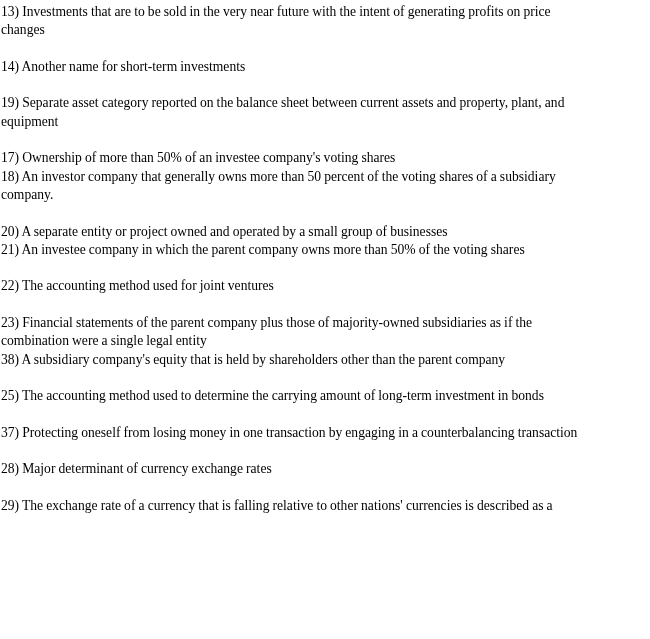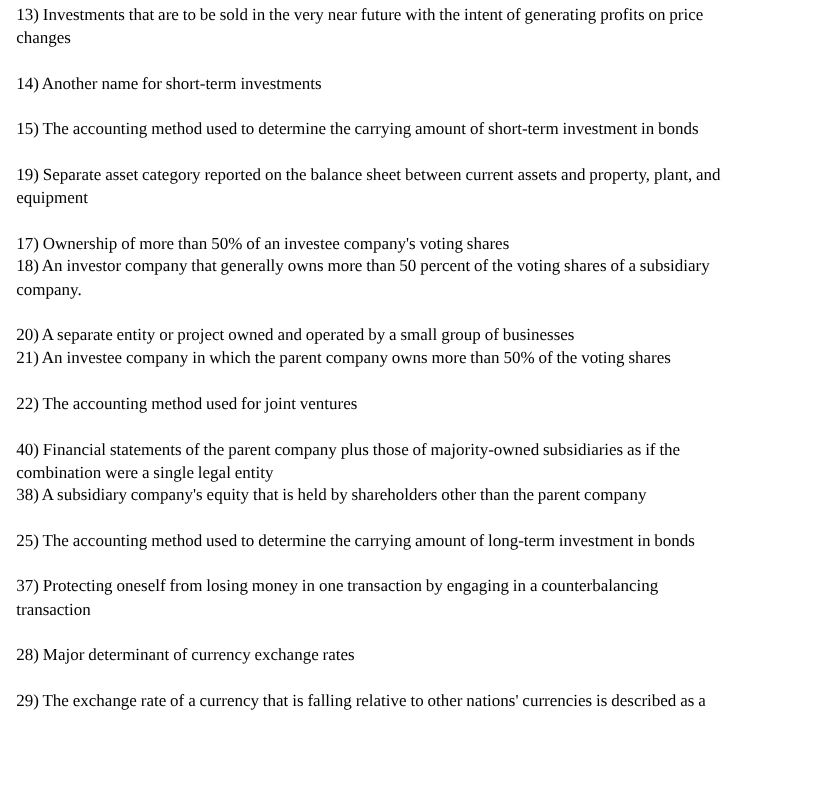--- a/index.html
+++ b/index.html
@@ -10,21 +10,21 @@
   body {
     width: 650px;
     height: 639px;
     overflow: hidden;
     color: #000000;
     font-family: "Liberation Serif", "DejaVu Serif", serif;
     font-size: 13.6px;
     line-height: 18.3px;
   }
   .page {
-    padding: 3px 5px 0 13px;
+    padding: 3px 5px 0 1px;
     box-sizing: border-box;
     width: 584px;
   }
   .block {
     margin: 0 0 18.3px 0;
   }
   .item {
     margin: 0;
     padding: 0;
     white-space: normal;
@@ -37,23 +37,20 @@
 <div class="page">
 
   <div class="block">
     <p class="item">13) Investments that are to be sold in the very near future with the intent of generating profits on price changes</p>
   </div>
 
   <div class="block">
     <p class="item">14) Another name for short-term investments</p>
   </div>
 
-  <div class="block">
-    <p class="item">15) The accounting method used to determine the carrying amount of short-term investment in bonds</p>
-  </div>
 
   <div class="block">
     <p class="item">19) Separate asset category reported on the balance sheet between current assets and property, plant, and equipment</p>
   </div>
 
   <div class="block">
     <p class="item">17) Ownership of more than 50% of an investee company's voting shares</p>
     <p class="item">18) An investor company that generally owns more than 50 percent of the voting shares of a subsidiary company.</p>
   </div>
 
@@ -61,21 +58,21 @@
   <div class="block">
     <p class="item">20) A separate entity or project owned and operated by a small group of businesses</p>
     <p class="item">21) An investee company in which the parent company owns more than 50% of the voting shares</p>
   </div>
 
   <div class="block">
     <p class="item">22) The accounting method used for joint ventures</p>
   </div>
 
   <div class="block">
-    <p class="item">40) Financial statements of the parent company plus those of majority-owned subsidiaries as if the combination were a single legal entity</p>
+    <p class="item">23) Financial statements of the parent company plus those of majority-owned subsidiaries as if the combination were a single legal entity</p>
     <p class="item">38) A subsidiary company's equity that is held by shareholders other than the parent company</p>
   </div>
 
   <div class="block">
     <p class="item">25) The accounting method used to determine the carrying amount of long-term investment in bonds</p>
   </div>
 
   <div class="block">
     <p class="item">37) Protecting oneself from losing money in one transaction by engaging in a counterbalancing transaction</p>
   </div>

